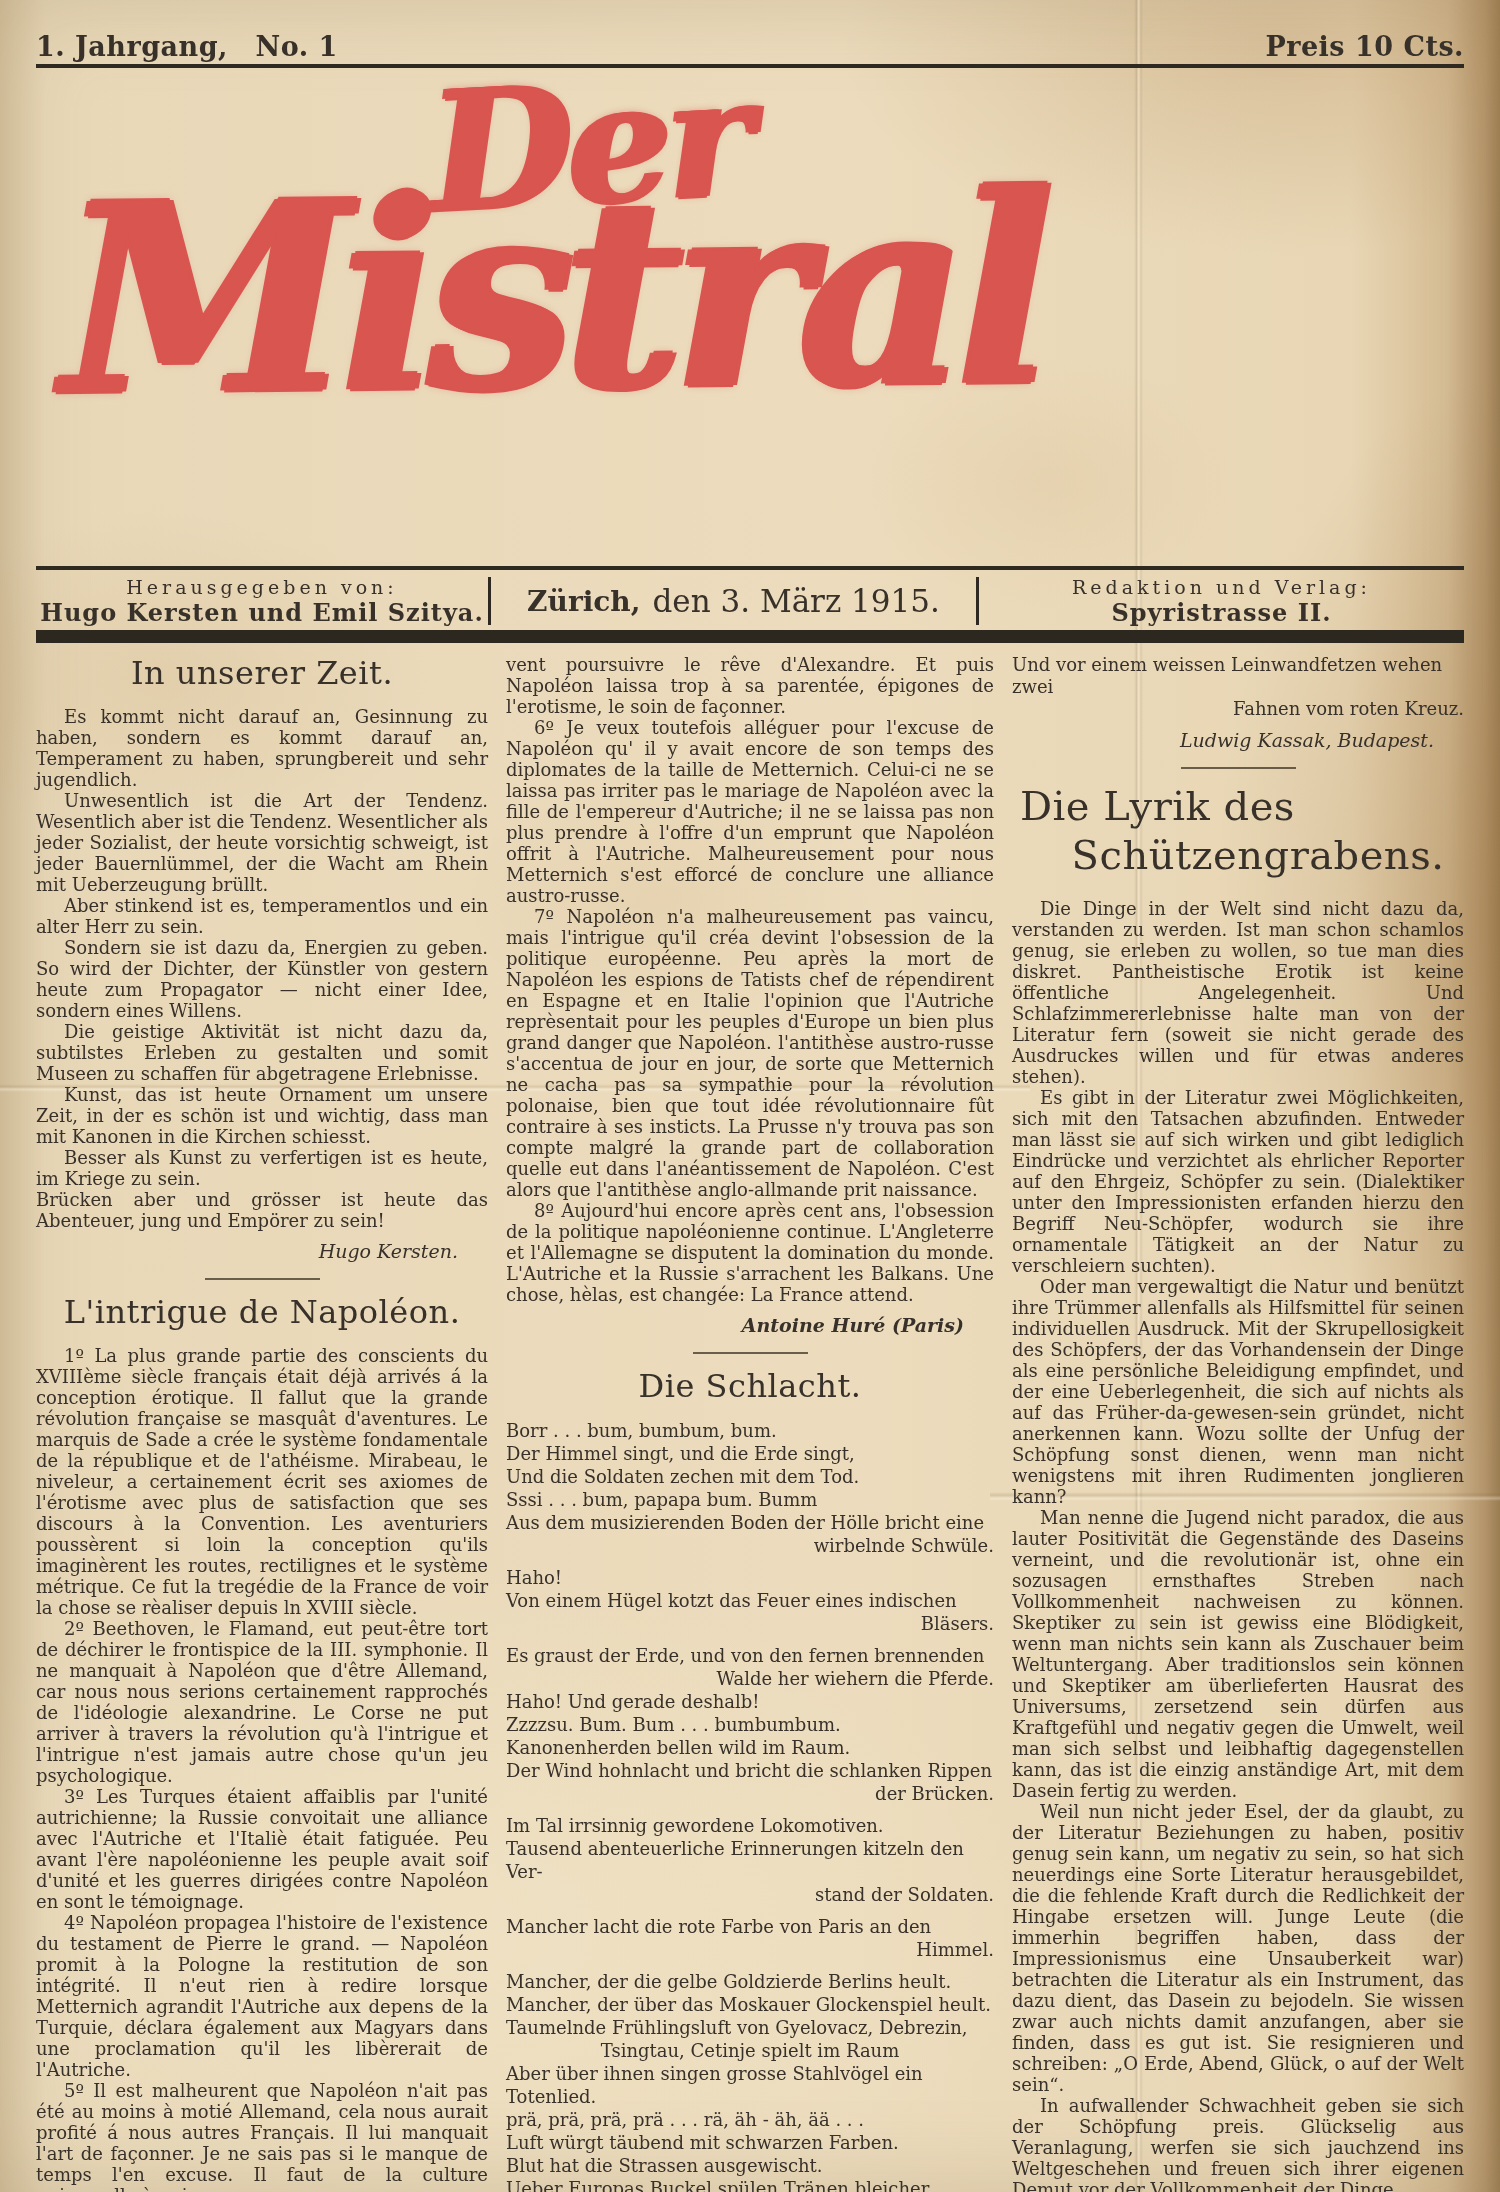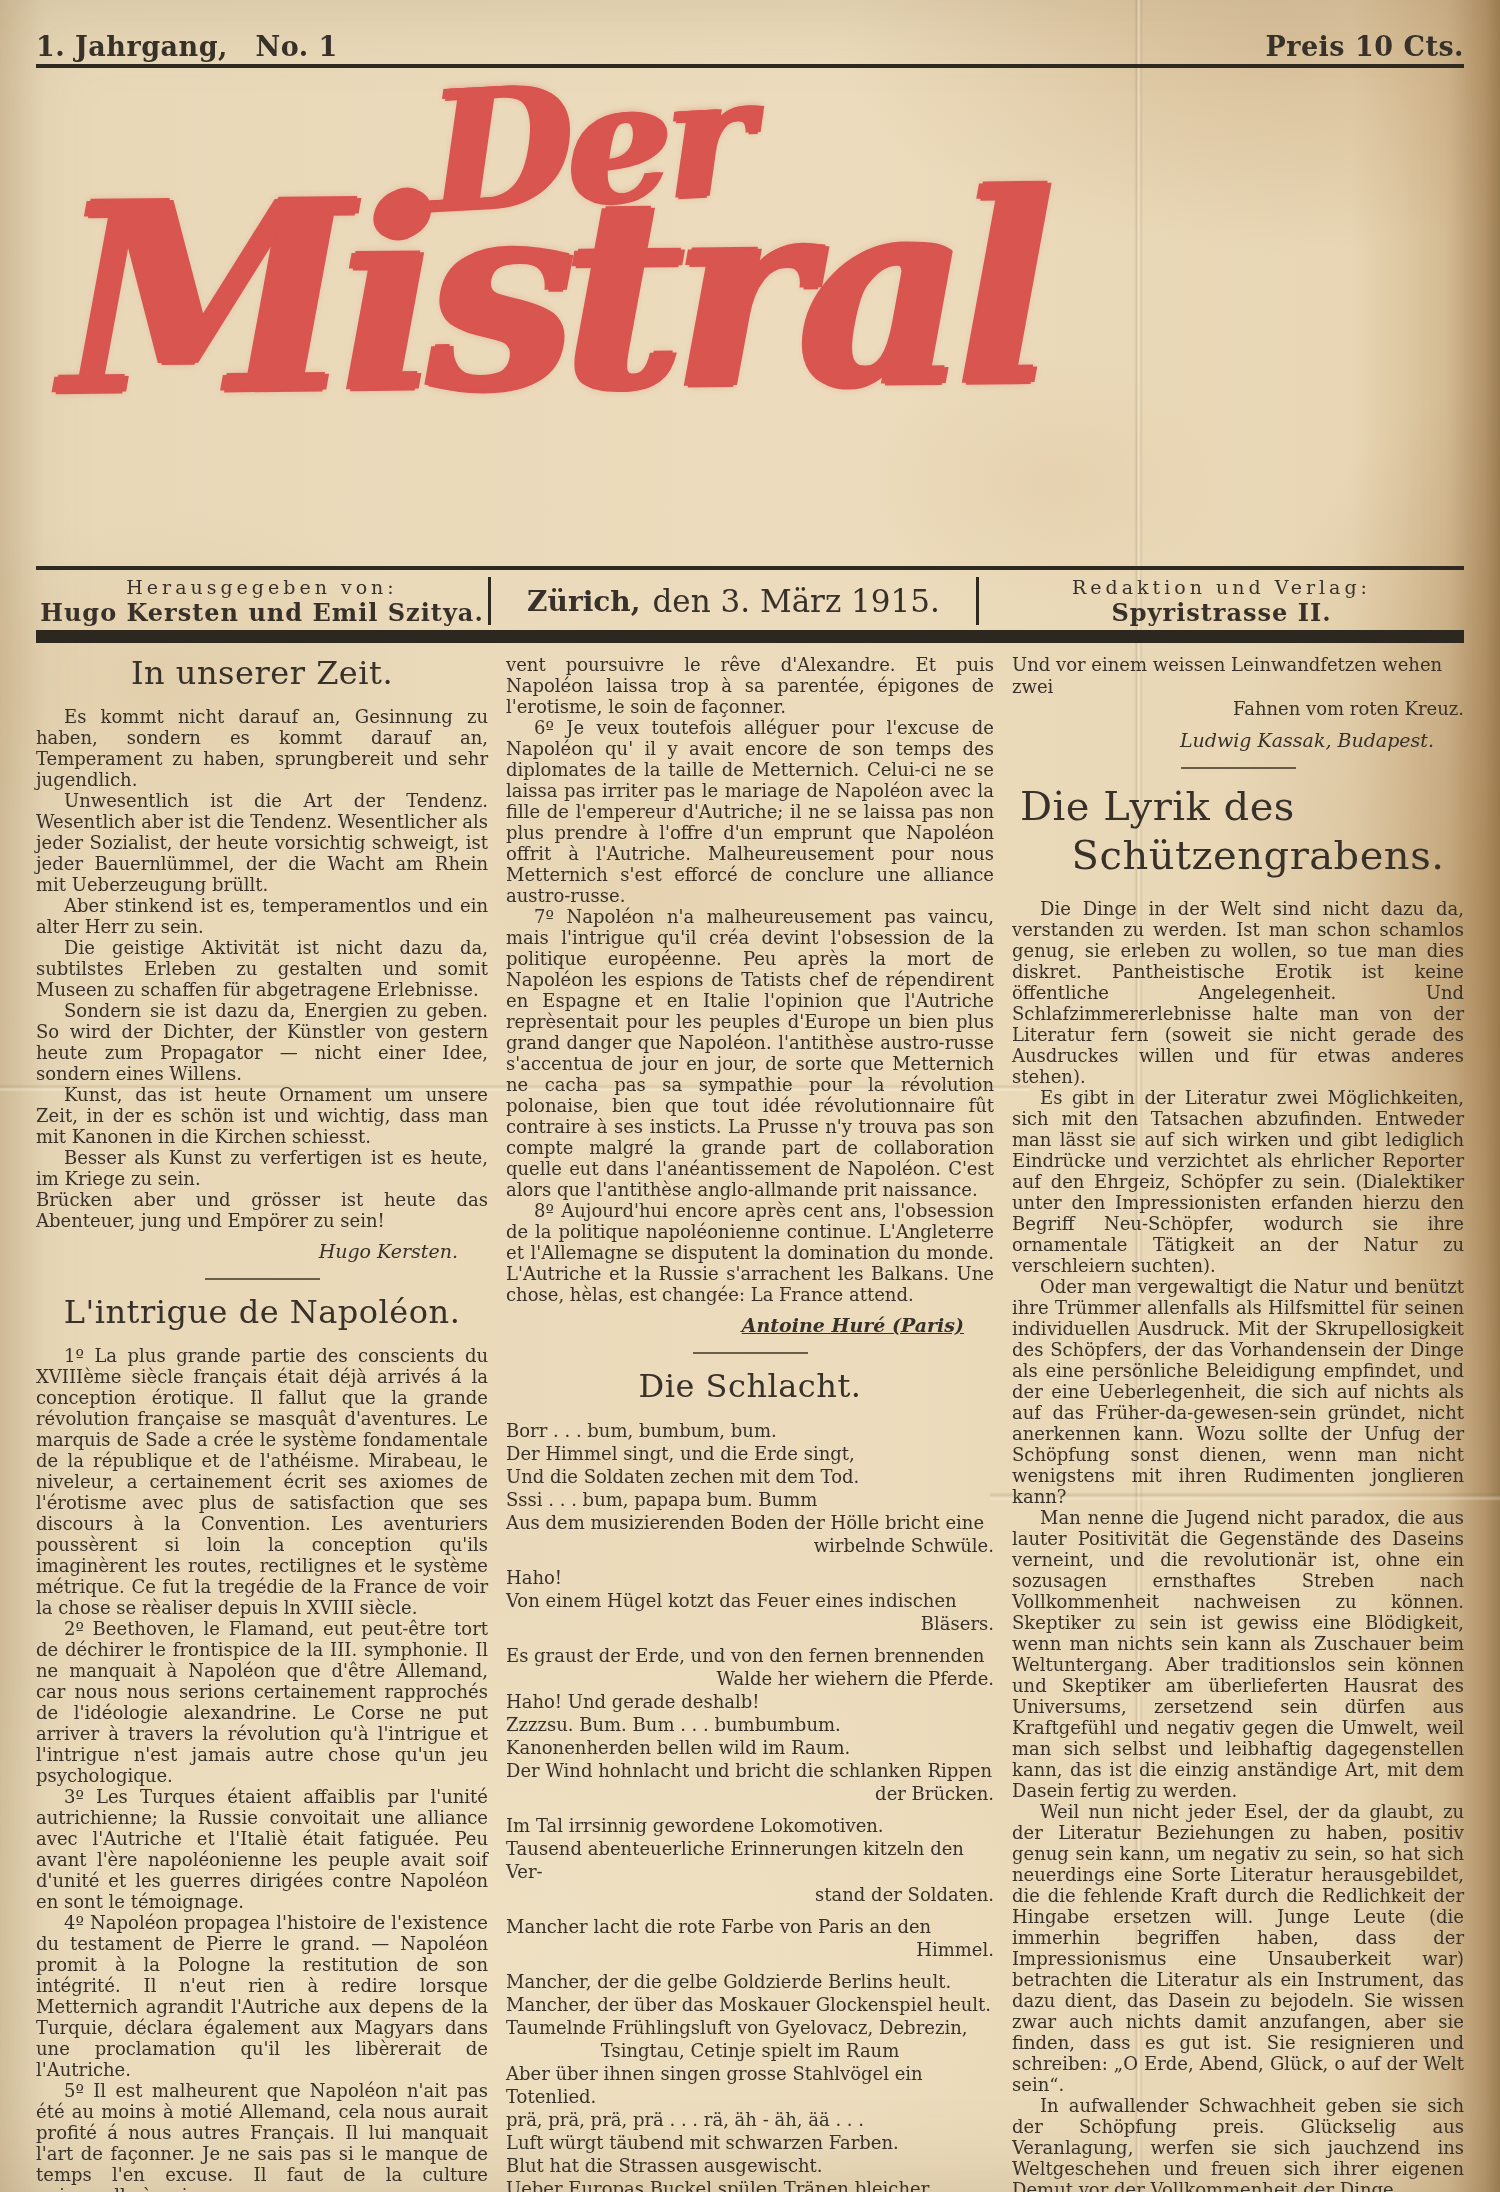--- a/index.html
+++ b/index.html
@@ -60,21 +60,21 @@
     text-align:center;margin:6px 0 14px;}
   .h-first{margin-top:0;}
   .headline-big{font-weight:400;font-size:40px;line-height:49px;margin:10px 0 18px;letter-spacing:.5px;}
   .t1{display:block;text-align:left;padding-left:8px;}
   .t2{display:block;text-align:center;padding-left:40px;}
 
   .para{margin:0;text-indent:28px;text-align:justify;}
   .para.ni{text-indent:0;}
   .signature{text-align:right;font-style:italic;font-size:19px;line-height:24px;
     padding-right:30px;margin:8px 0 0;}
-  .sig-bold{font-weight:bold;text-decoration:underline;}
+  .sig-bold{font-weight:bold;}
   .divider{width:115px;height:0;border-top:2px solid rgba(62,52,36,.75);margin:15px auto 13px;}
 
   .poem{margin-top:2px;}
   .pl{line-height:23px;min-height:23px;}
   .pl.r{text-align:right;}
   .pl.c{text-align:center;}
   .pl.g{margin-top:9px;}
   .contline{line-height:22px;}
   .contline.r{text-align:right;}
 </style>
@@ -114,22 +114,22 @@
   </div>
   <div class="thickbar"></div>
 
   <main class="cols">
 
     <section class="col col1">
       <h2 class="headline h-first">In unserer Zeit.</h2>
       <p class="para">Es kommt nicht darauf an, Gesinnung zu haben, sondern es kommt darauf an, Temperament zu haben, sprungbereit und sehr jugendlich.</p>
       <p class="para">Unwesentlich ist die Art der Tendenz. Wesentlich aber ist die Tendenz. Wesentlicher als jeder Sozialist, der heute vorsichtig schweigt, ist jeder Bauernlümmel, der die Wacht am Rhein mit Ueberzeugung brüllt.</p>
       <p class="para">Aber stinkend ist es, temperamentlos und ein alter Herr zu sein.</p>
+      <p class="para">Sondern sie ist dazu da, Energien zu geben. So wird der Dichter, der Künstler von gestern heute zum Propagator — nicht einer Idee, sondern eines Willens.</p>
       <p class="para">Die geistige Aktivität ist nicht dazu da, subtilstes Erleben zu gestalten und somit Museen zu schaffen für abgetragene Erlebnisse.</p>
-      <p class="para">Sondern sie ist dazu da, Energien zu geben. So wird der Dichter, der Künstler von gestern heute zum Propagator — nicht einer Idee, sondern eines Willens.</p>
       <p class="para">Kunst, das ist heute Ornament um unsere Zeit, in der es schön ist und wichtig, dass man mit Kanonen in die Kirchen schiesst.</p>
       <p class="para">Besser als Kunst zu verfertigen ist es heute, im Kriege zu sein.</p>
       <p class="para ni">Brücken aber und grösser ist heute das Abenteuer, jung und Empörer zu sein!</p>
       <div class="signature">Hugo Kersten.</div>
       <div class="divider"></div>
       <h2 class="headline">L'intrigue de Napoléon.</h2>
       <p class="para">1º La plus grande partie des conscients du XVIIIème siècle français était déjà arrivés á la conception érotique. Il fallut que la grande révolution française se masquât d'aventures. Le marquis de Sade a crée le système fondamentale de la république et de l'athéisme. Mirabeau, le niveleur, a certainement écrit ses axiomes de l'érotisme avec plus de satisfaction que ses discours à la Convention. Les aventuriers poussèrent si loin la conception qu'ils imaginèrent les routes, rectilignes et le système métrique. Ce fut la tregédie de la France de voir la chose se rèaliser depuis ln XVIII siècle.</p>
       <p class="para">2º Beethoven, le Flamand, eut peut-être tort de déchirer le frontispice de la III. symphonie. Il ne manquait à Napoléon que d'être Allemand, car nous nous serions certainement rapprochés de l'idéologie alexandrine. Le Corse ne put arriver à travers la révolution qu'à l'intrigue et l'intrigue n'est jamais autre chose qu'un jeu psychologique.</p>
       <p class="para">3º Les Turques étaient affaiblis par l'unité autrichienne; la Russie convoitait une alliance avec l'Autriche et l'Italiè était fatiguée. Peu avant l'ère napoléonienne les peuple avait soif d'unité et les guerres dirigées contre Napoléon en sont le témoignage.</p>
       <p class="para">4º Napoléon propagea l'histoire de l'existence du testament de Pierre le grand. — Napoléon promit à la Pologne la restitution de son intégrité. Il n'eut rien à redire lorsque Metternich agrandit l'Autriche aux depens de la Turquie, déclara également aux Magyars dans une proclamation qu'il les libèrerait de l'Autriche.</p>

